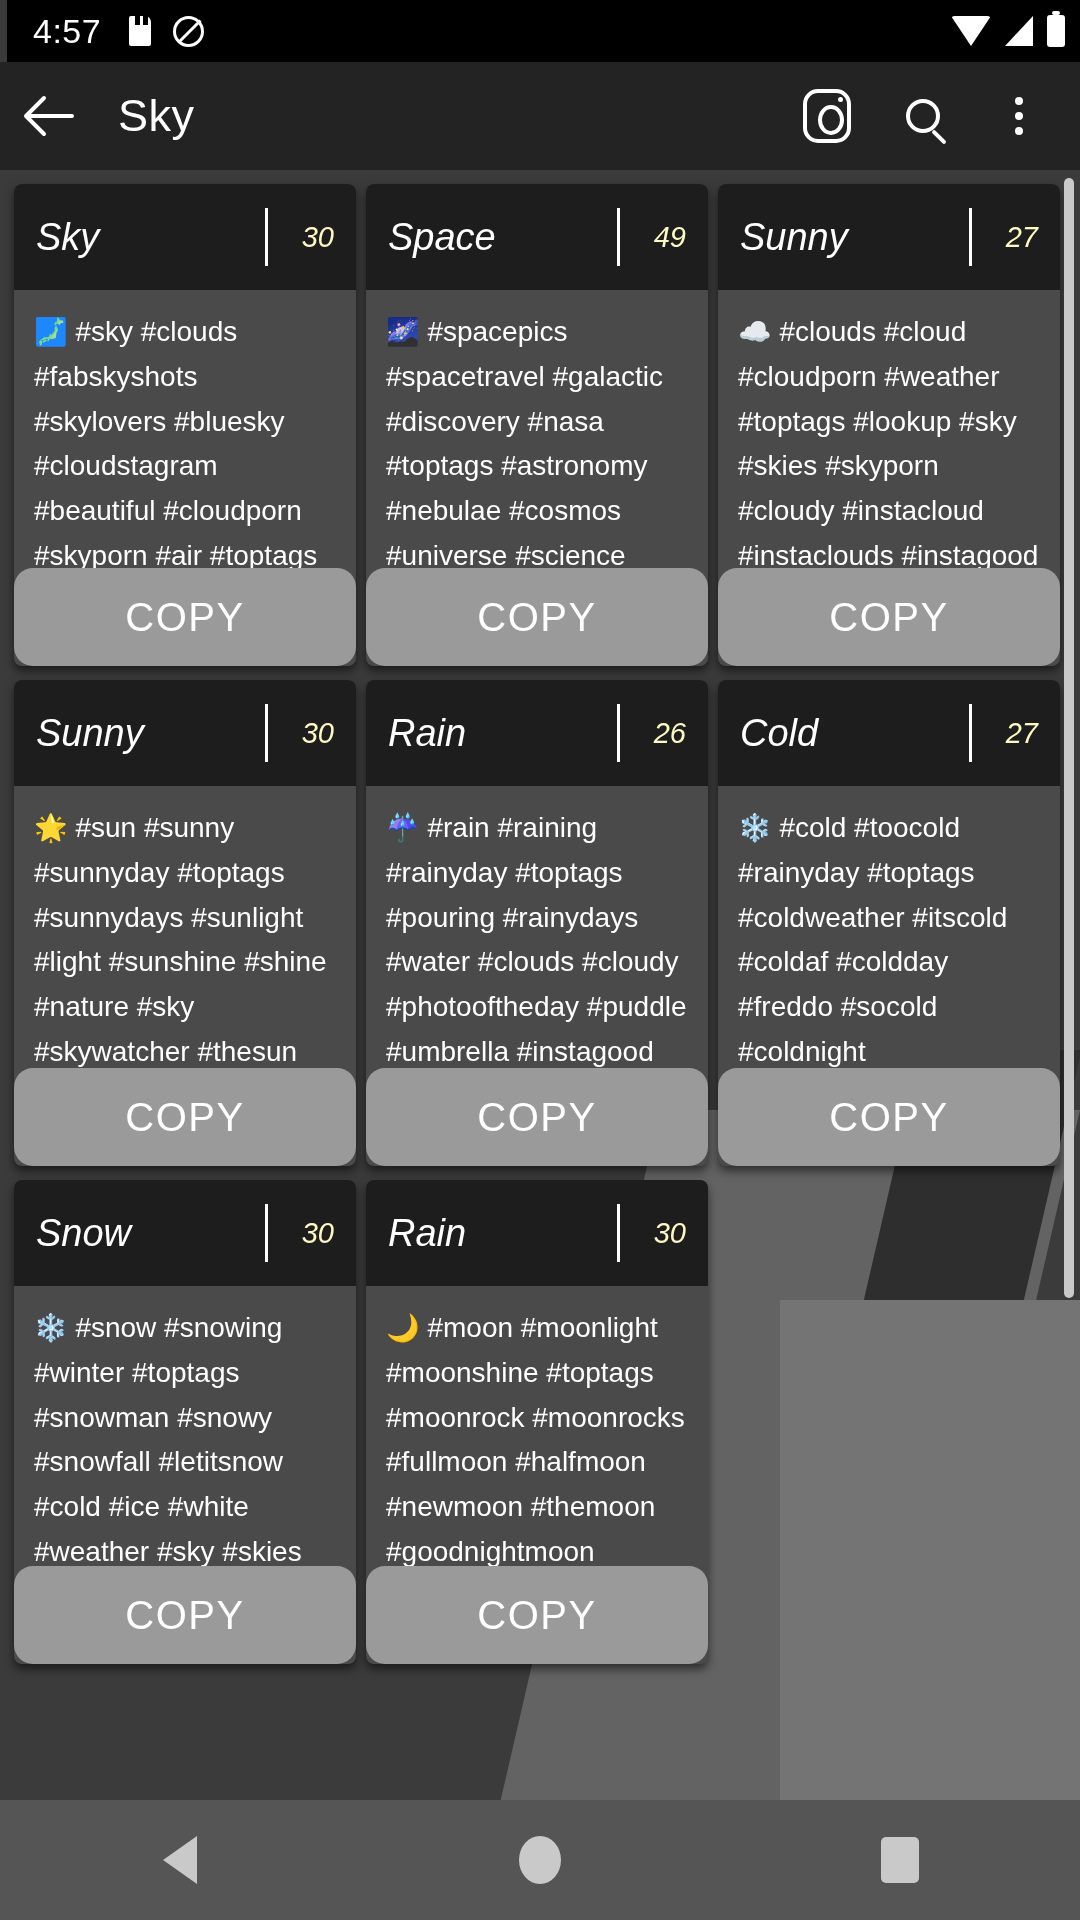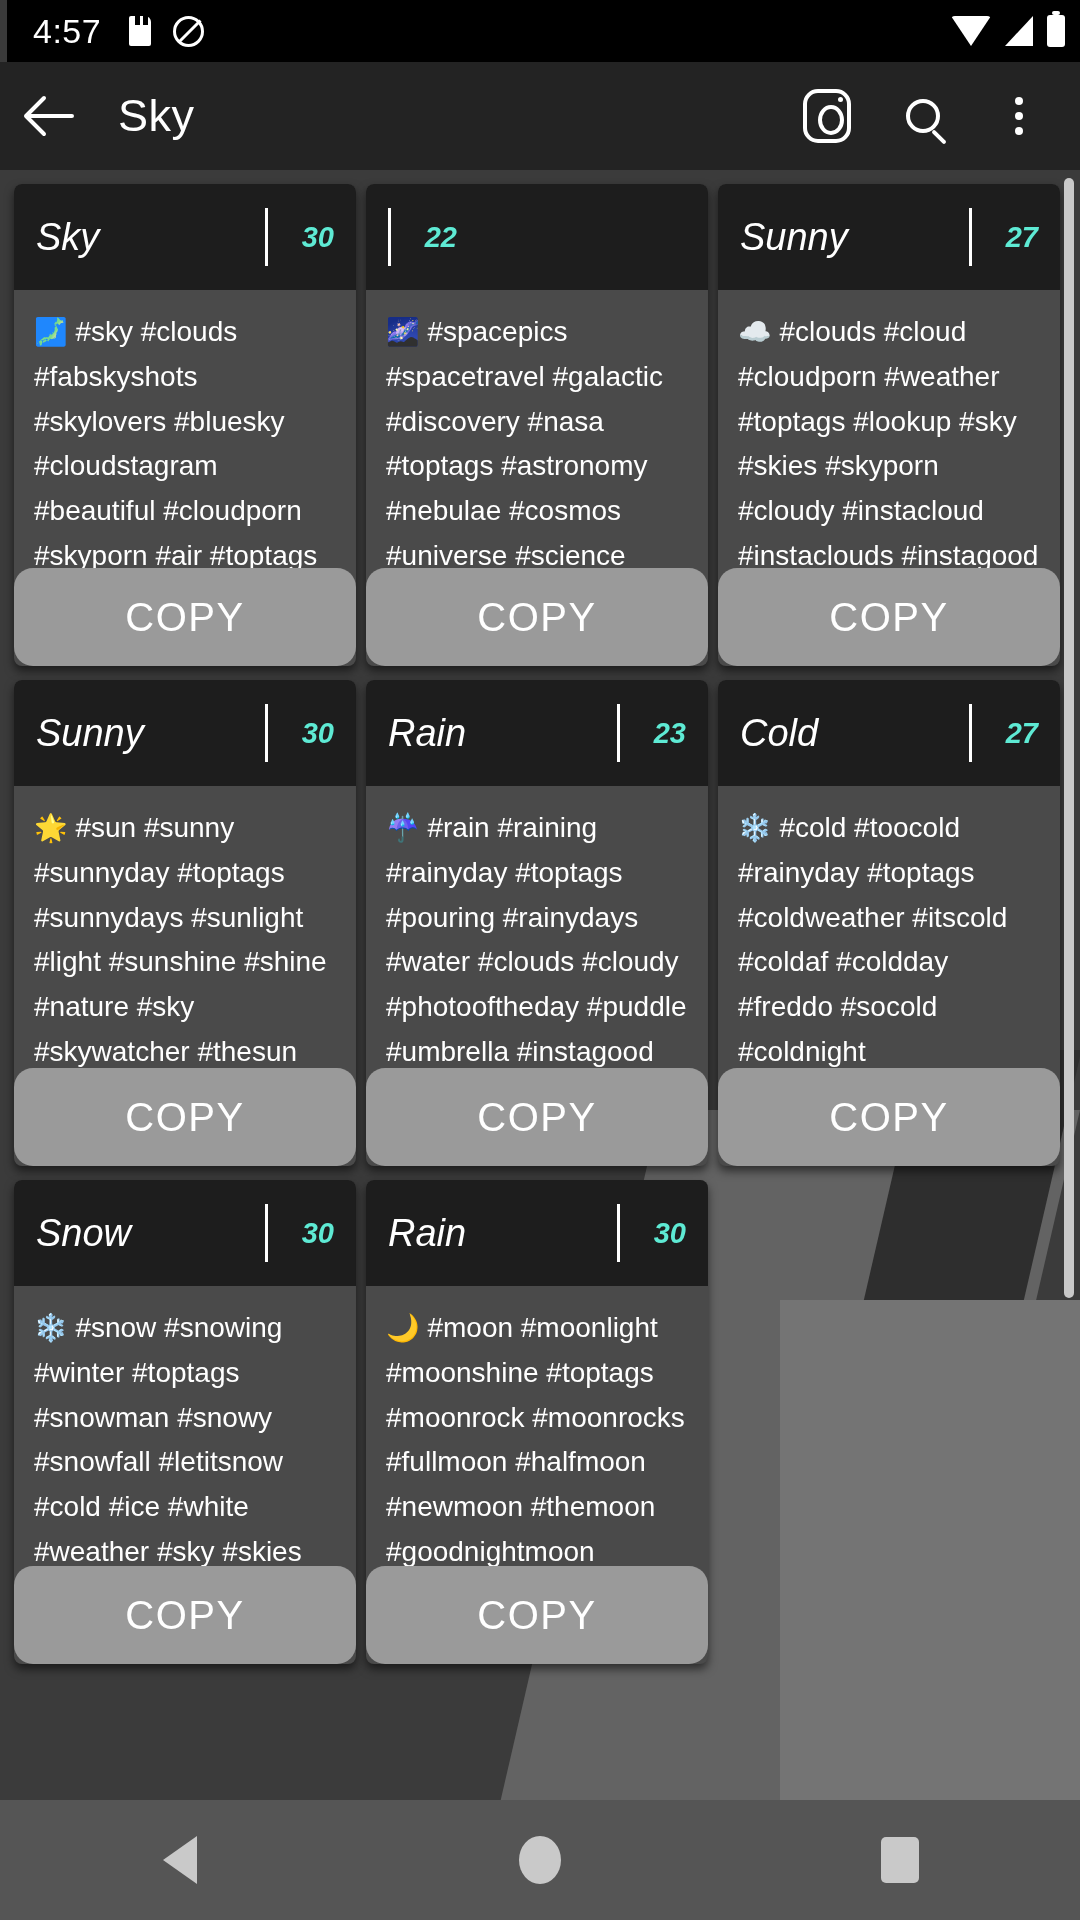--- a/index.html
+++ b/index.html
@@ -73,21 +73,21 @@
     box-shadow:0 5px 10px rgba(0,0,0,.55); display:flex; flex-direction:column;
   }
   .card-header{
     height:106px; background:#1d1d1d; display:flex; align-items:center; padding:0 22px;
   }
   .card-title{
     color:#fff; font-size:38px; font-style:italic; font-weight:400; flex:1;
     white-space:nowrap; overflow:hidden;
   }
   .card-divider{ width:3px; height:58px; background:#fff; margin:0 22px 0 0; }
-  .card-count{ color:#5eead4; font-size:29px; font-style:italic; min-width:44px; text-align:right;font-weight:bold; }
+  .card-count{ color:#fef9c3; font-size:29px; font-style:italic; min-width:44px; text-align:right; }
   .card-body{
     background:#4a4a4a; padding:20px 20px 18px 20px; color:#fff;
     font-size:28px; line-height:1.6; height:278px; overflow:hidden;
     word-break:break-word;
   }
   .card-body .emj{ font-size:27px; }
   .copy-btn{
     background:#9a9a9a; color:#fff; font-size:40px; letter-spacing:1.5px;
     height:98px; display:flex; align-items:center; justify-content:center; cursor:pointer;
     border-bottom-left-radius:8px; border-bottom-right-radius:8px;border-radius:19px;
@@ -166,22 +166,23 @@
           <span class="card-title">Sky</span>
           <span class="card-divider"></span>
           <span class="card-count">30</span>
         </div>
         <div class="card-body"><span class="emj">🗾</span> <span>#sky #clouds #fabskyshots #skylovers #bluesky #cloudstagram #beautiful #cloudporn #skyporn #air #toptags #blue #white #ic_skies #beauty #global_sky #skysnappers #skieshunter #igworldsky #thebestskyever #iskyhub …</span></div>
         <div class="copy-btn">COPY</div>
       </div>
 
       <div class="card">
         <div class="card-header">
-          <span class="card-divider"></span>
-          <span class="card-count">22</span>
+          <span class="card-title">Space</span>
+          <span class="card-divider"></span>
+          <span class="card-count">49</span>
         </div>
         <div class="card-body"><span class="emj">🌌</span> <span>#spacepics #spacetravel #galactic #discovery #nasa #toptags #astronomy #nebulae #cosmos #universe #science #constellation #universe #spacetime #outerspace #space #nightsky #galaxy #nasabeyond #deepsky #…</span></div>
         <div class="copy-btn">COPY</div>
       </div>
 
       <div class="card">
         <div class="card-header">
           <span class="card-title">Sunny</span>
           <span class="card-divider"></span>
           <span class="card-count">27</span>
@@ -199,21 +200,21 @@
           <span class="card-count">30</span>
         </div>
         <div class="card-body"><span class="emj">🌟</span> <span>#sun #sunny #sunnyday #toptags #sunnydays #sunlight #light #sunshine #shine #nature #sky #skywatcher #thesun #sunrays #photooftheday #beautiful #beautifulday #weather #summer #goodday #goodweather #instasunny #instasun #in…</span></div>
         <div class="copy-btn">COPY</div>
       </div>
 
       <div class="card tall">
         <div class="card-header">
           <span class="card-title">Rain</span>
           <span class="card-divider"></span>
-          <span class="card-count">23</span>
+          <span class="card-count">26</span>
         </div>
         <div class="card-body"><span class="emj">☔</span> <span>#rain #raining #rainyday #toptags #pouring #rainydays #water #clouds #cloudy #photooftheday #puddle #umbrella #instagood #gloomy #rainyweather #rainydayz #splash #downpour #instarain #sky #moment #amazing #instadaily</span></div>
         <div class="copy-btn">COPY</div>
       </div>
 
       <div class="card tall">
         <div class="card-header">
           <span class="card-title">Cold</span>
           <span class="card-divider"></span>
           <span class="card-count">27</span>

